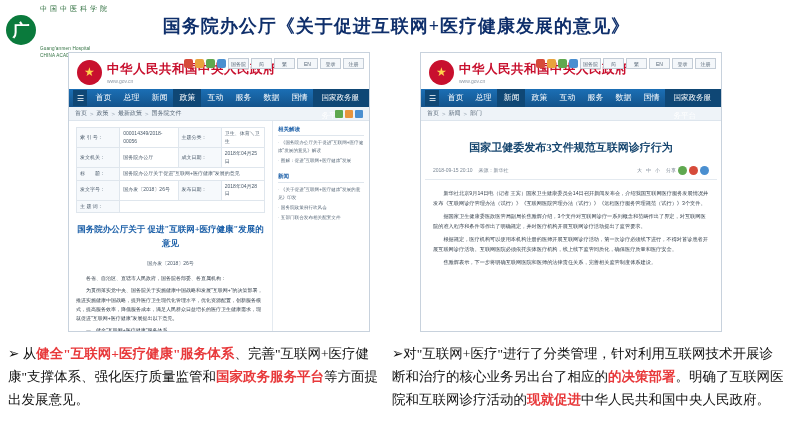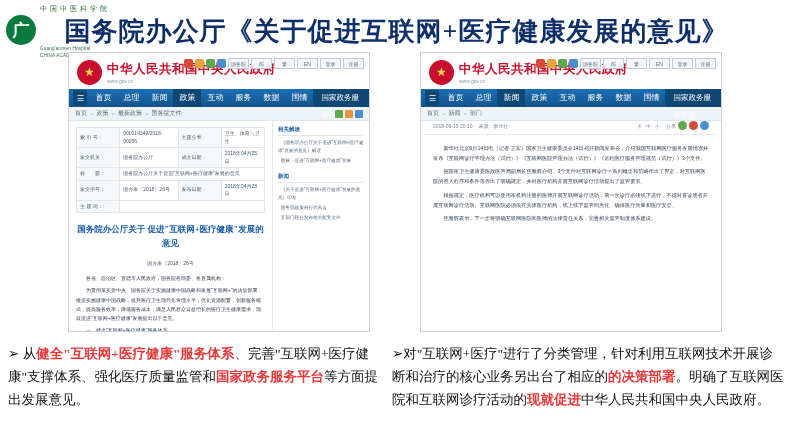--- a/index.html
+++ b/index.html
@@ -25,21 +25,21 @@
   }
   .logo-cn{
     font-size:18px;font-weight:bold;color:#0a7a3c;letter-spacing:1px;line-height:1;
   }
   .logo-en{
     font-size:4.6px;color:#2f6f3f;line-height:1.35;margin-left:34px;margin-top:1px;
     letter-spacing:.2px;
   }
   .title{
     position:absolute;left:0;right:0;top:14px;text-align:center;
-    font-size:26px;font-weight:bold;color:#0f2f6b;
+    font-size:18px;font-weight:bold;color:#0f2f6b;
     font-family:"Liberation Serif","DejaVu Serif",serif;
     letter-spacing:1px;
   }
   
   .shot{
     position:absolute;top:52px;width:300px;height:278px;
     border:1px solid #c8d2dd;background:#ffffff;overflow:hidden;
   }
   .shot.left{left:68px;}
   .shot.right{left:420px;}
@@ -297,20 +297,21 @@
 
   <div class="crumb">
     <span>首页</span>
     <span class="sep">&gt;</span>
     <span>新闻</span>
     <span class="sep">&gt;</span>
     <span>部门</span>
   </div>
 
   <div style="height:calc(100% - 65px);background:#fff;">
+    <div class="art-title">国家卫健委发布3文件规范互联网诊疗行为</div>
     <div class="art-meta">
       <span>2018-09-15 20:10</span>
       <span style="margin-left:6px;">来源：新华社</span>
       <span class="right">
         <span style="margin-right:2px;">大</span>
         <span style="margin-right:2px;">中</span>
         <span style="margin-right:4px;">小</span>
         <span>分享</span>
         <span class="chip c1"></span>
         <span class="chip c2"></span>

